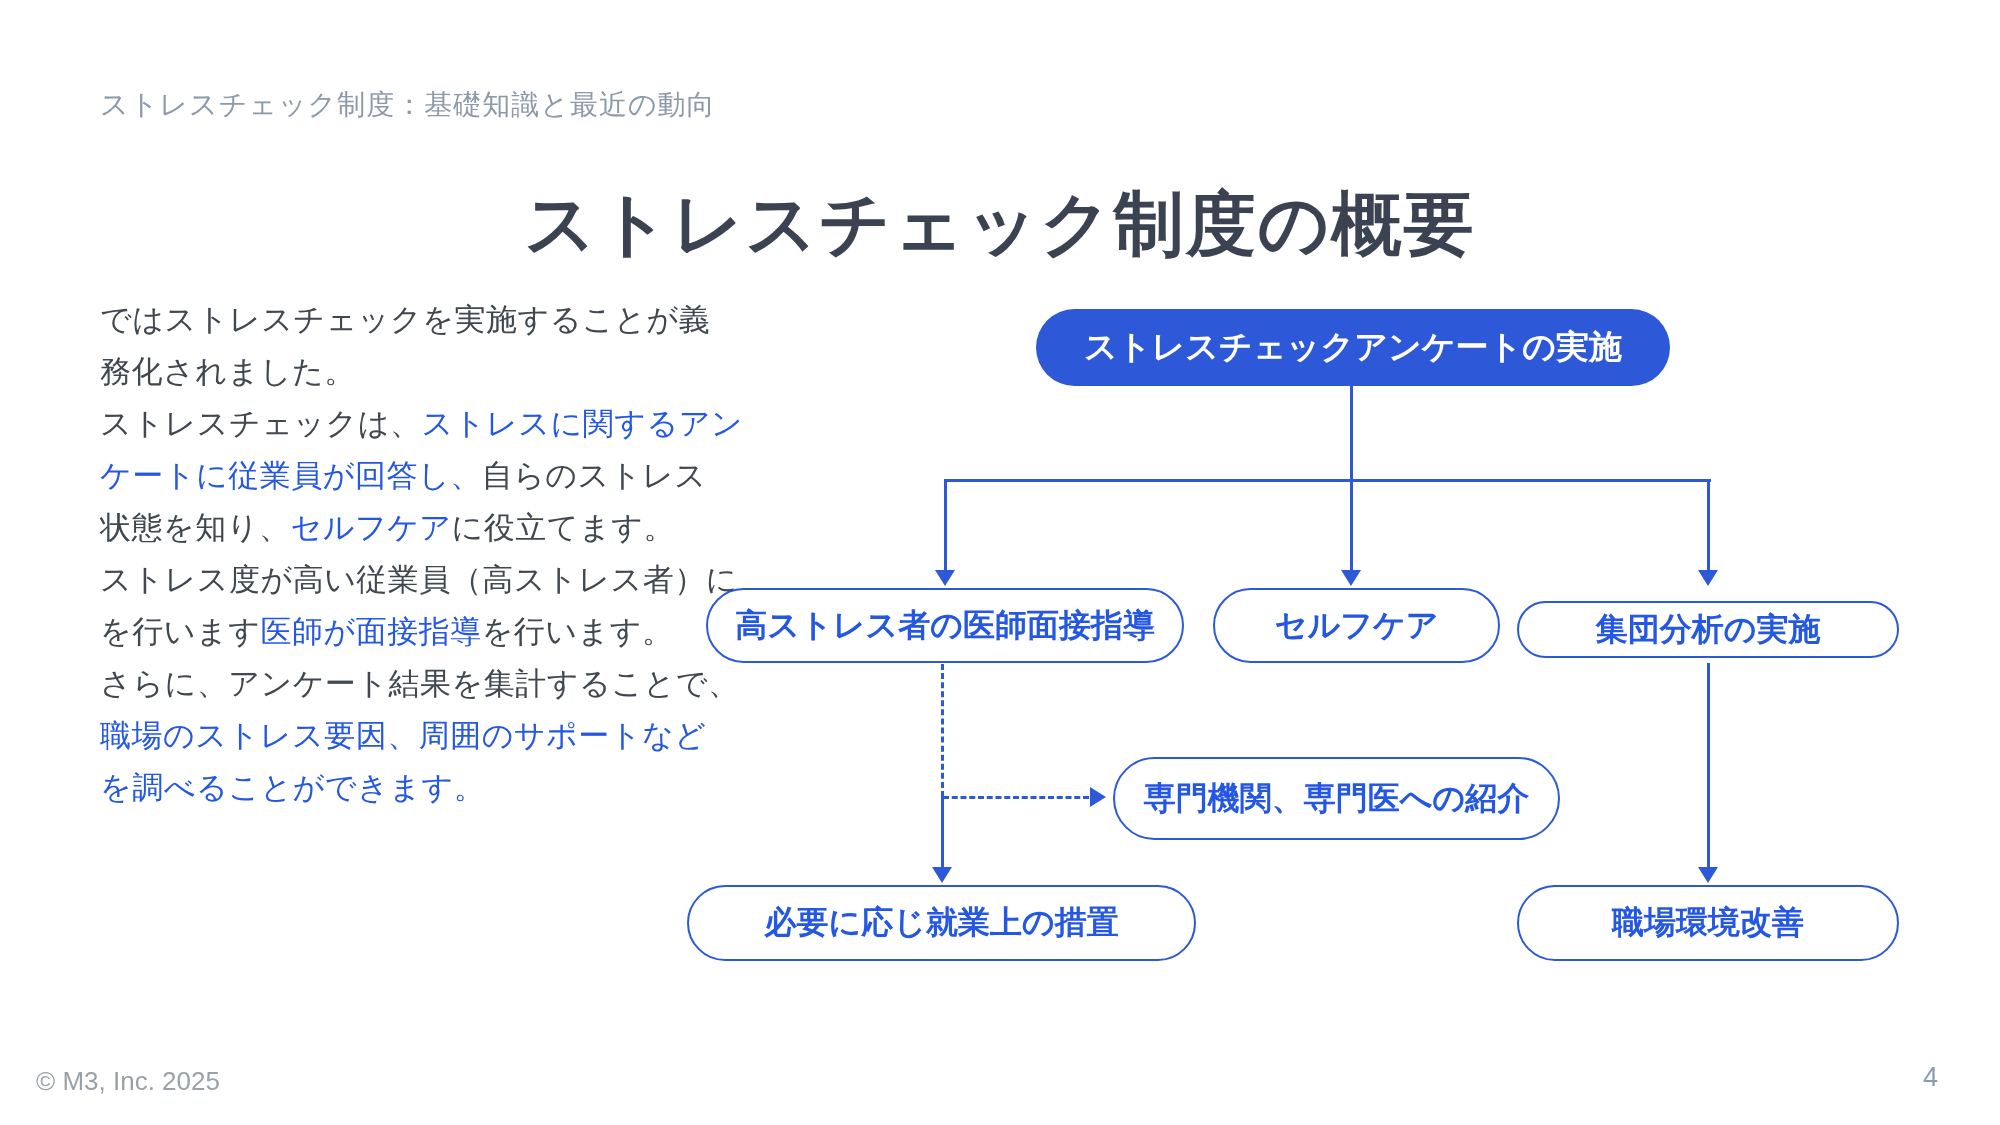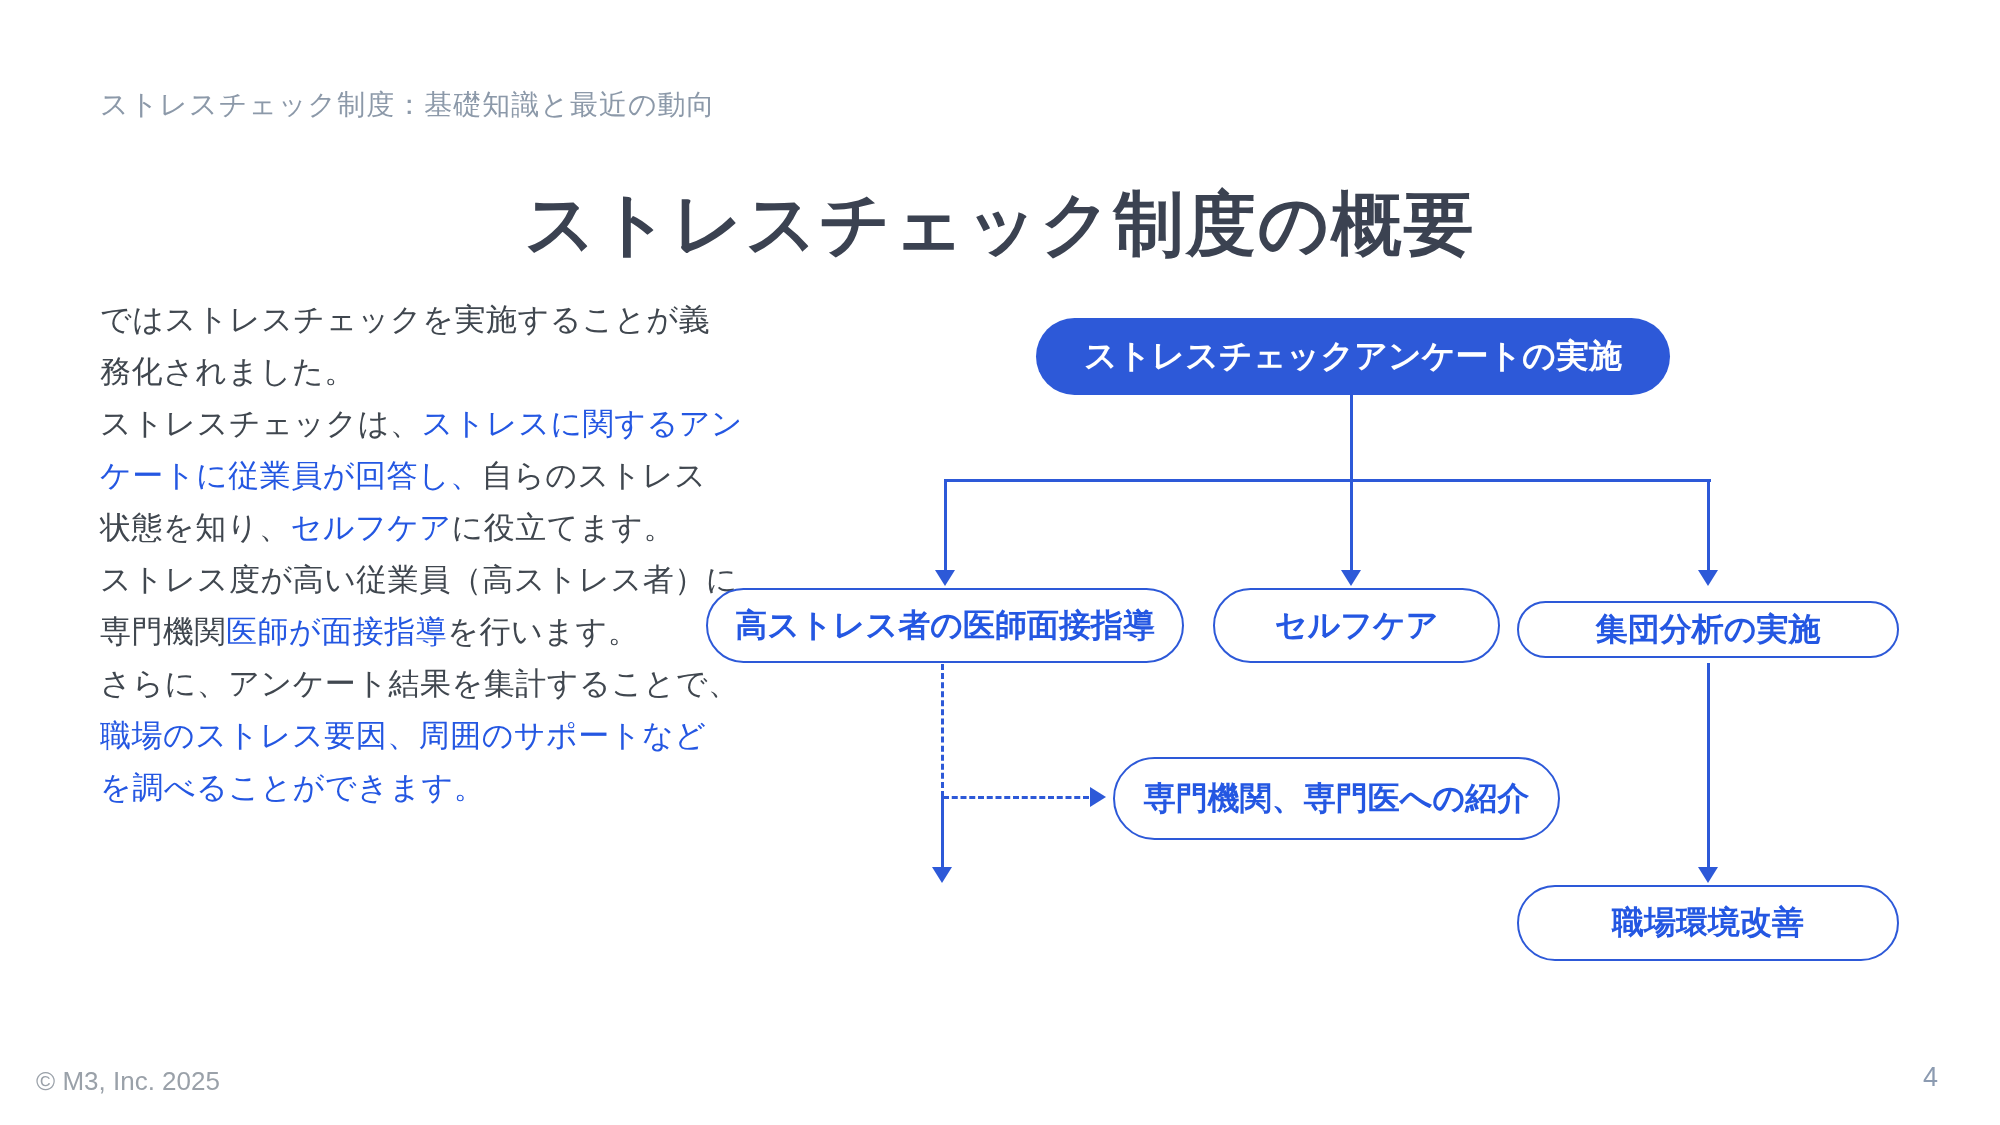--- a/index.html
+++ b/index.html
@@ -57,36 +57,37 @@
   <div class="deck-header">ストレスチェック制度：基礎知識と最近の動向</div>
   <div class="slide-title">ストレスチェック制度の概要</div>
 
   <div class="intro">
       <div class="pline"><span>ではストレスチェックを実施することが義</span></div>
       <div class="pline"><span>務化されました。</span></div>
       <div class="pline"><span>ストレスチェックは、</span><span class="em">ストレスに関するアン</span></div>
       <div class="pline"><span class="em">ケートに従業員が回答し、</span><span>自らのストレス</span></div>
       <div class="pline"><span>状態を知り、</span><span class="em">セルフケア</span><span>に役立てます。</span></div>
       <div class="pline"><span>ストレス度が高い従業員（高ストレス者）に</span></div>
-      <div class="pline"><span>専門機関</span><span class="em">医師が面接指導</span><span>を行います。</span></div>
+      <div class="pline"><span>を行います</span><span class="em">医師が面接指導</span><span>を行います。</span></div>
       <div class="pline"><span>さらに、アンケート結果を集計することで、</span></div>
       <div class="pline"><span class="em">職場のストレス要因、周囲のサポートなど</span></div>
       <div class="pline"><span class="em">を調べることができます。</span></div>
     </div>
 
-  <div class="pill filled" style="left:1036px;top:318px;width:634px;height:77px;">ストレスチェックアンケートの実施</div>
+  <div class="pill filled" style="left:1036px;top:309px;width:634px;height:77px;">ストレスチェックアンケートの実施</div>
 
   <div class="pill outline" style="left:706px;top:588px;width:478px;height:75px;">高ストレス者の医師面接指導</div>
 
   <div class="pill outline" style="left:1213px;top:588px;width:287px;height:75px;">セルフケア</div>
 
   <div class="pill outline" style="left:1517px;top:601px;width:382px;height:57px;">集団分析の実施</div>
 
   <div class="pill outline" style="left:1113px;top:757px;width:447px;height:83px;">専門機関、専門医への紹介</div>
 
+  <div class="pill outline" style="left:687px;top:885px;width:509px;height:76px;">必要に応じ就業上の措置</div>
 
   <div class="pill outline" style="left:1517px;top:885px;width:382px;height:76px;">職場環境改善</div>
 
   <div class="cline" style="left:1350px;top:378px;width:3px;height:104px;"></div>
   <div class="cline" style="left:944px;top:479px;width:767px;height:3px;"></div>
 
   <div class="cline" style="left:944px;top:479px;width:3px;height:92px;"></div>
   <div class="arrow-down" style="left:935px;top:570px;"></div>
 
   <div class="cline" style="left:1350px;top:479px;width:3px;height:92px;"></div>

